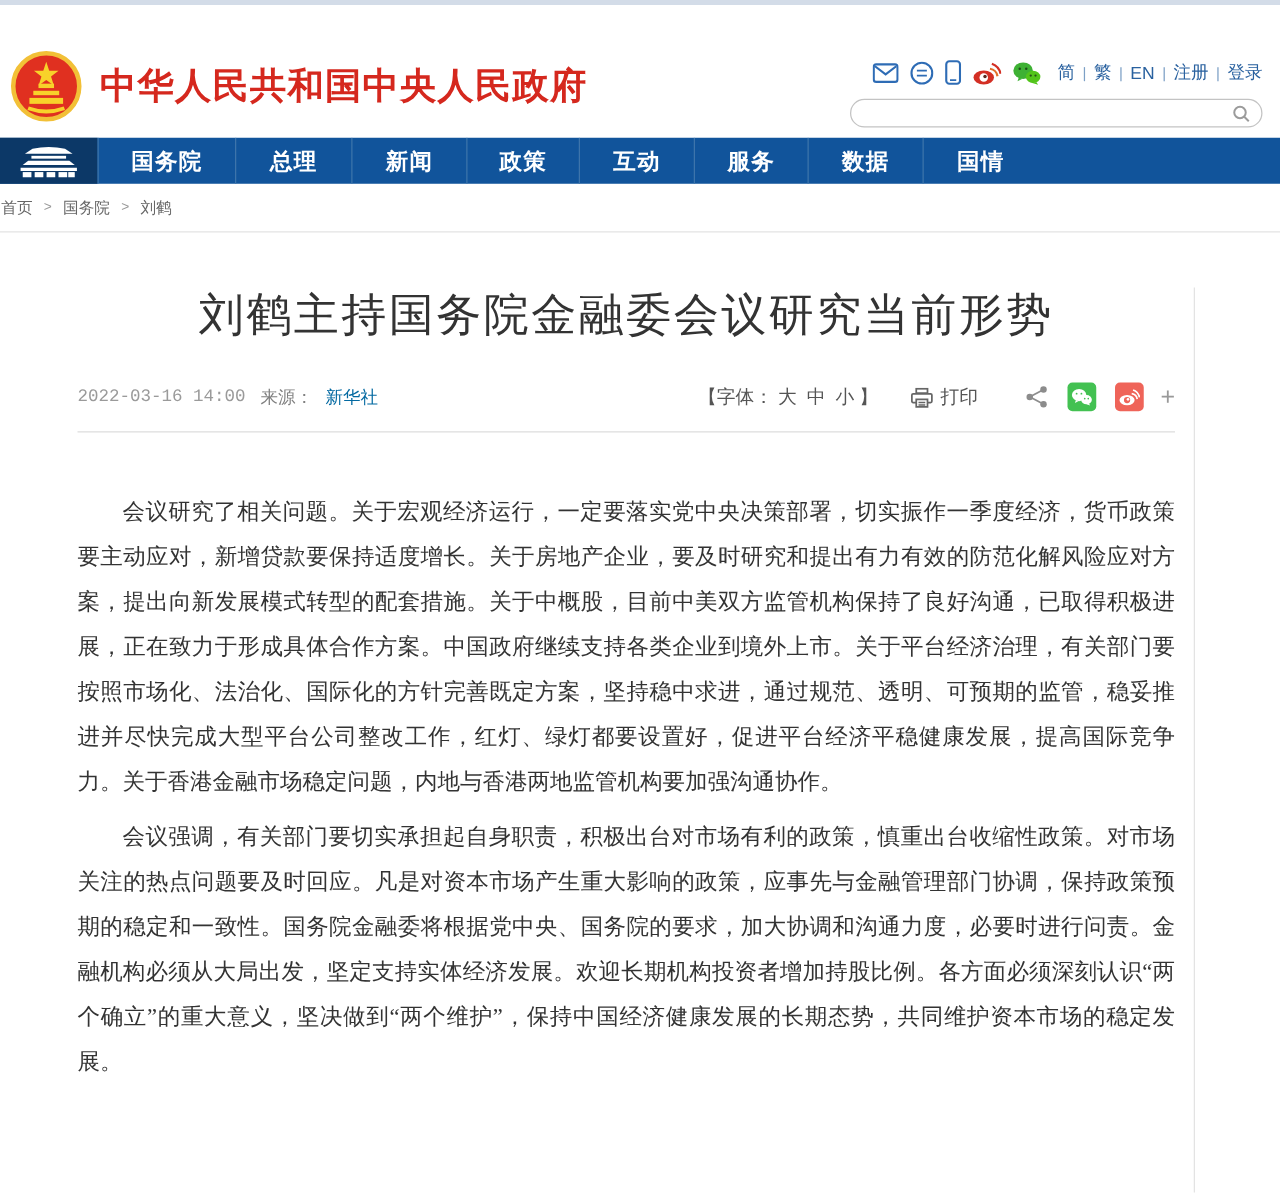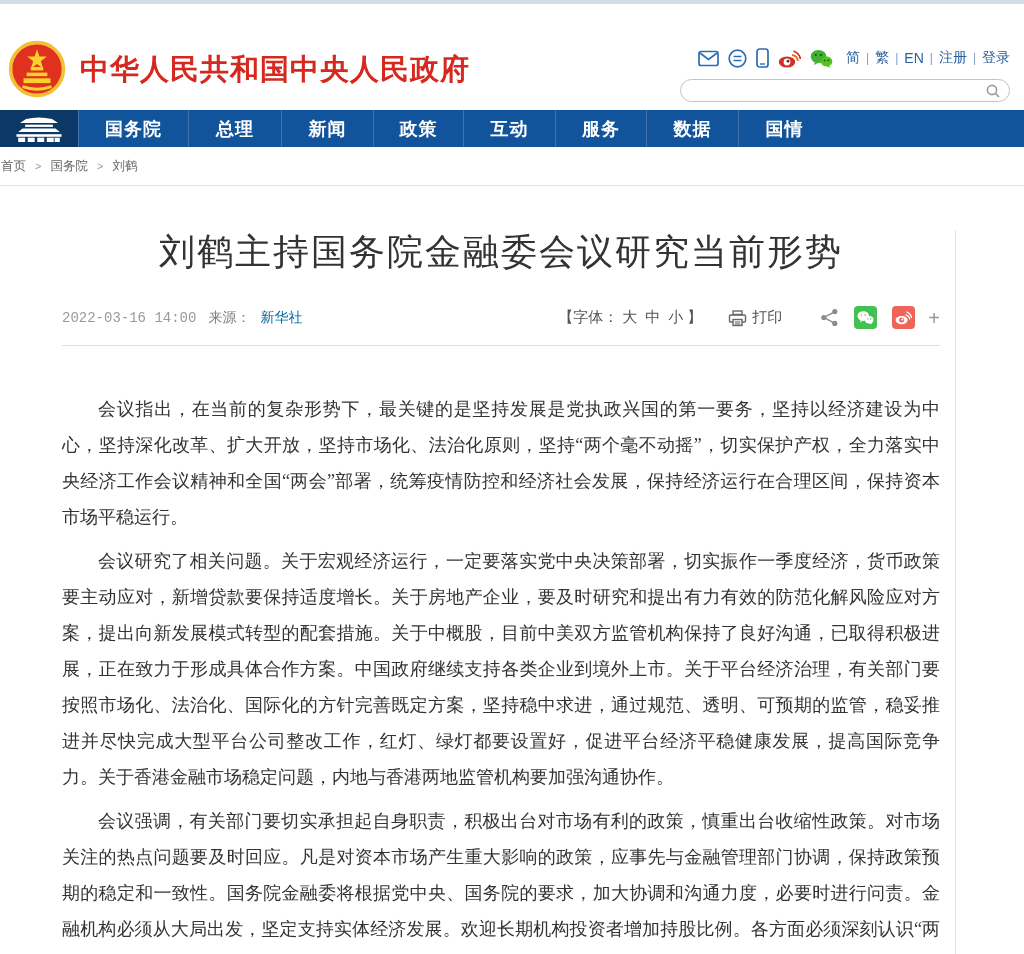--- a/index.html
+++ b/index.html
@@ -235,18 +235,17 @@
             <path d="M15.5 2 A11 11 0 0 1 22.5 10" fill="none" stroke="#fff" stroke-width="1.8"></path>
           </svg>
         </a>
         <a class="plus">+</a>
       </div>
     </div>
 
     <div class="divider"></div>
 
     <article class="body-text">
-      <p>会议指出，在当前的复杂形势下，最关键的是坚持发展是党执政兴国的第一要务，坚持以经济建设为中心，坚持深化改革、扩大开放，坚持市场化、法治化原则，坚持“两个毫不动摇”，切实保护产权，全力落实中央经济工作会议精神和全国“两会”部署，统筹疫情防控和经济社会发展，保持经济运行在合理区间，保持资本市场平稳运行。</p>
       <p>会议研究了相关问题。关于宏观经济运行，一定要落实党中央决策部署，切实振作一季度经济，货币政策要主动应对，新增贷款要保持适度增长。关于房地产企业，要及时研究和提出有力有效的防范化解风险应对方案，提出向新发展模式转型的配套措施。关于中概股，目前中美双方监管机构保持了良好沟通，已取得积极进展，正在致力于形成具体合作方案。中国政府继续支持各类企业到境外上市。关于平台经济治理，有关部门要按照市场化、法治化、国际化的方针完善既定方案，坚持稳中求进，通过规范、透明、可预期的监管，稳妥推进并尽快完成大型平台公司整改工作，红灯、绿灯都要设置好，促进平台经济平稳健康发展，提高国际竞争力。关于香港金融市场稳定问题，内地与香港两地监管机构要加强沟通协作。</p>
       <p>会议强调，有关部门要切实承担起自身职责，积极出台对市场有利的政策，慎重出台收缩性政策。对市场关注的热点问题要及时回应。凡是对资本市场产生重大影响的政策，应事先与金融管理部门协调，保持政策预期的稳定和一致性。国务院金融委将根据党中央、国务院的要求，加大协调和沟通力度，必要时进行问责。金融机构必须从大局出发，坚定支持实体经济发展。欢迎长期机构投资者增加持股比例。各方面必须深刻认识“两个确立”的重大意义，坚决做到“两个维护”，保持中国经济健康发展的长期态势，共同维护资本市场的稳定发展。</p>
     </article>
   </main>
 </div>
 
 </body></html>

